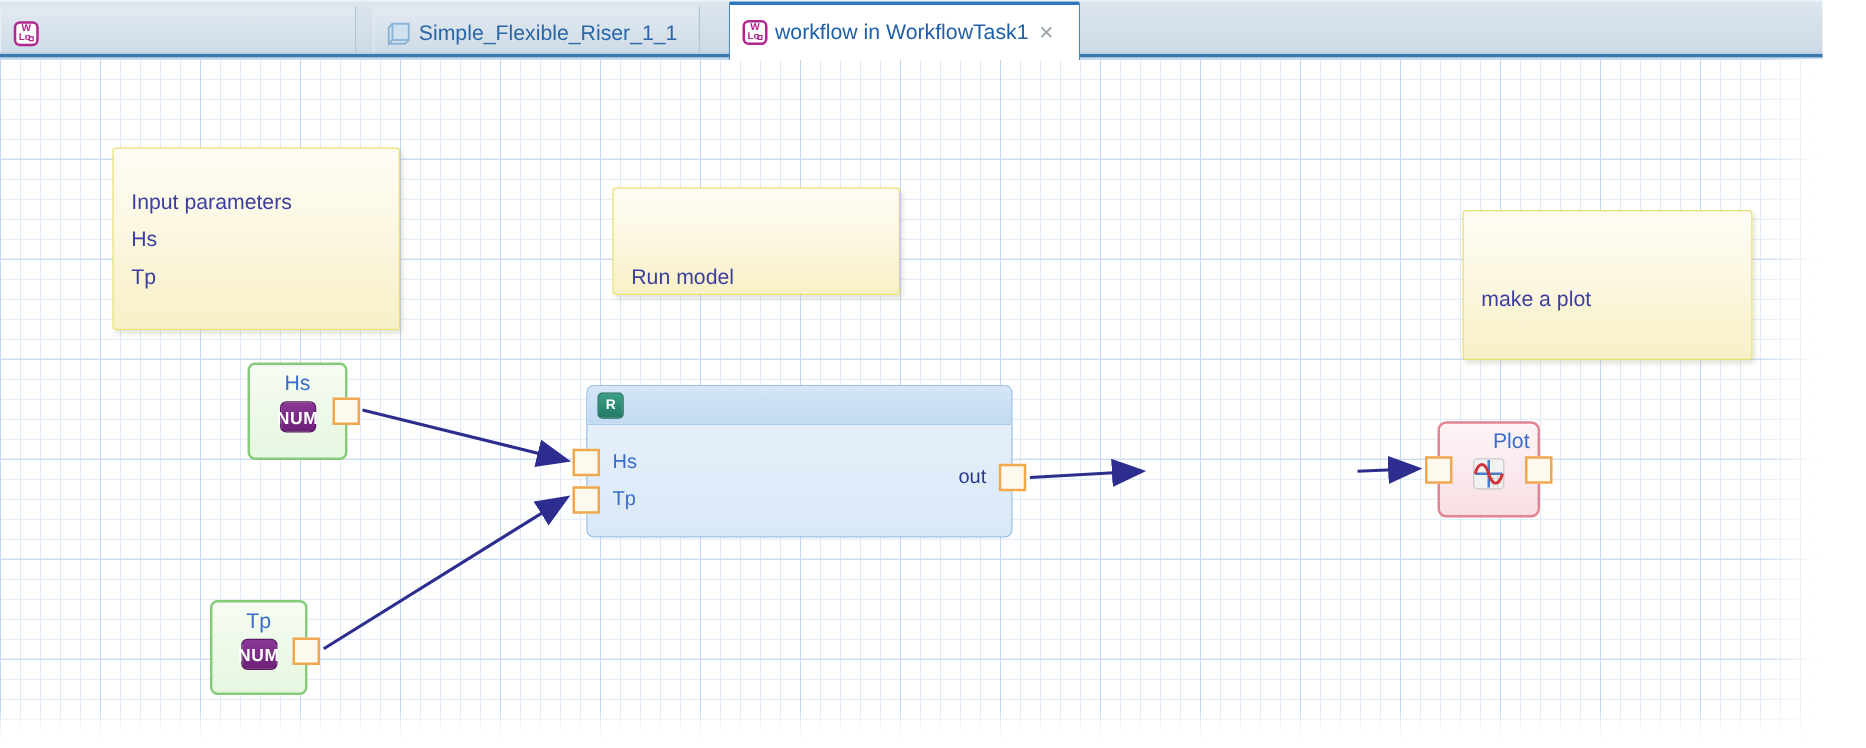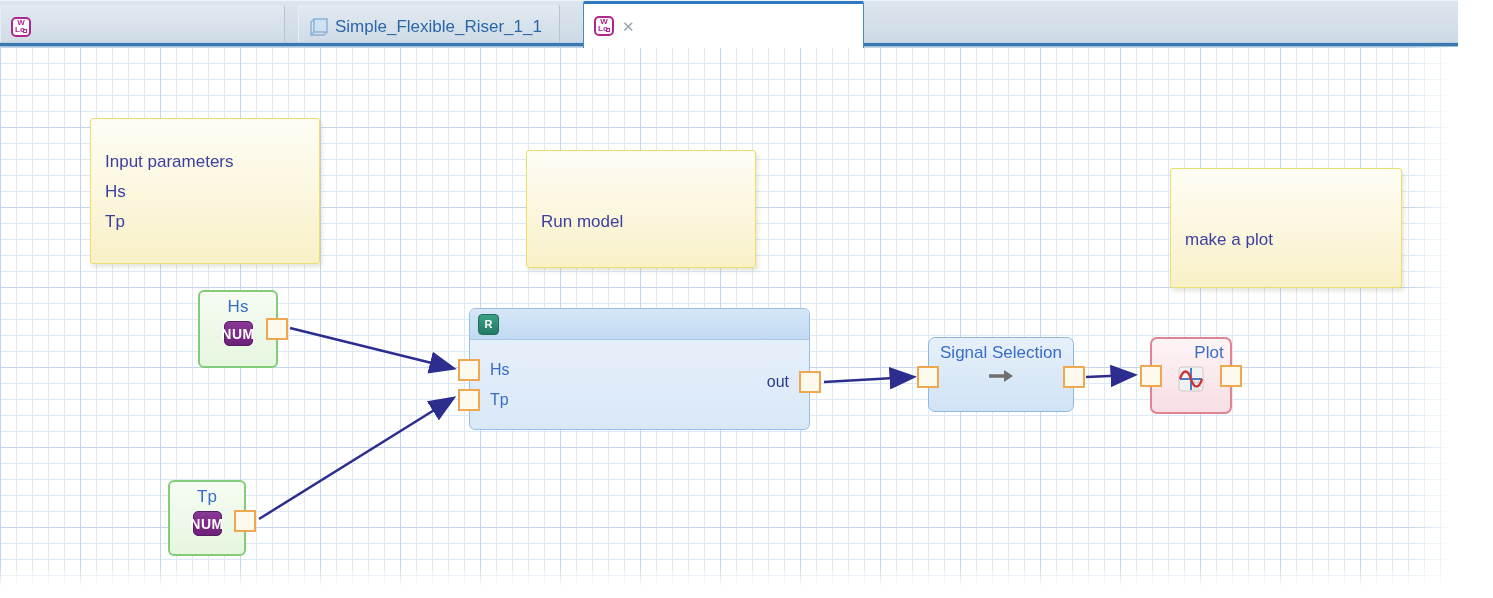--- a/index.html
+++ b/index.html
@@ -46,21 +46,21 @@
             background:linear-gradient(to right, rgba(255,255,255,0), #fff 90%); }
   .fade-bottom { position:absolute; left:0; bottom:0; width:100%; height:24px; pointer-events:none;
             background:linear-gradient(to bottom, rgba(255,255,255,0), #fff 92%); }
 
   
   .note { position:absolute; border:1px solid #e9df6c; border-radius:3px;
           background:linear-gradient(#fefdf5 0%, #fbf6dd 55%, #f8f0c6 100%);
           box-shadow:2px 3px 4px rgba(170,170,140,0.30);
           color:#3c3fa0; font-size:17px; line-height:30px; }
   .note-1 { left:90px;  top:71px;  width:230px; height:146px; padding:28px 0 0 14px; }
-  .note-2 { left:490px; top:103px; width:230px; height:118px; padding:56px 0 0 14px;margin-left:36px; }
+  .note-2 { left:490px; top:103px; width:230px; height:86px; padding:56px 0 0 14px; }
   .note-3 { left:850px; top:103px; width:232px; height:120px; padding:56px 0 0 14px; }
   .note-4 { left:1170px;top:121px; width:232px; height:120px; padding:56px 12px 0 14px; }
 
   
   .node { position:absolute; border-radius:6px; }
   .node-title { text-align:center; color:#3a6cc8; font-size:17px; }
 
   .node-green { border:2px solid #85cc7a;
                 background:linear-gradient(#f6fcf3,#e6f6df); }
   .node-hs { left:198px; top:243px; width:80px; height:78px; }
@@ -139,20 +139,21 @@
       </svg>
       <span class="tab-label">Simple_Flexible_Riser_1_1</span>
     </div>
 
     <div class="tab active" style="left:583px; width:281px;">
       <span class="wf-icon">
         <span class="wt">W</span>
         <span class="wb">Lo</span>
         <span class="wsq"></span>
       </span>
+      <span class="tab-label">workflow in WorkflowTask1</span>
       <span class="tab-close">✕</span>
     </div>
     <div class="tabbar-stripe"></div>
   </div>
 
   <div class="canvas">
 
     <svg class="wires">
       <defs>
         <marker id="arr" markerWidth="11" markerHeight="9" refX="9" refY="4.5" orient="auto">
@@ -194,29 +195,20 @@
         <div class="r-badge">R</div>
       </div>
       <div class="port left p-riser-hs"></div>
       <div class="port left p-riser-tp"></div>
       <div class="port right p-riser-out"></div>
       <div class="port-label lbl-riser-hs">Hs</div>
       <div class="port-label lbl-riser-tp">Tp</div>
       <div class="port-label lbl-riser-out">out</div>
     </div>
 
-    <div class="node node-signal">
-      <div class="node-title">Signal Selection</div>
-      <svg class="sig-arrow" width="30" height="14" viewBox="0 0 30 14">
-        <line x1="3" y1="7" x2="18" y2="7" stroke="#6f6f6f" stroke-width="3.5"></line>
-        <path d="M18 1 L27 7 L18 13 z" fill="#6f6f6f"></path>
-      </svg>
-      <div class="port left p-sig-in"></div>
-      <div class="port right p-sig-out"></div>
-    </div>
 
     <div class="node node-plot">
       <div class="node-title">Plot</div>
       <svg class="plot-icon" width="26" height="26" viewBox="0 0 26 26">
         <rect x="1" y="1" width="24" height="24" rx="3" fill="#f2f2f2" stroke="#c9c9c9"></rect>
         <path d="M13 13 H24 M13 13 V24 M16.6 13 V24 M20.3 13 V24 M13 16.6 H24 M13 20.3 H24" stroke="#d2d2d2" stroke-width="1" fill="none"></path>
         <line x1="13" y1="2" x2="13" y2="24" stroke="#4a7cc8" stroke-width="2"></line>
         <line x1="2" y1="13" x2="24" y2="13" stroke="#4a7cc8" stroke-width="2"></line>
         <path d="M2 13 C5 3, 10 3, 13 13 S 21 23, 24 13" fill="none" stroke="#d03434" stroke-width="2.4"></path>
       </svg>

